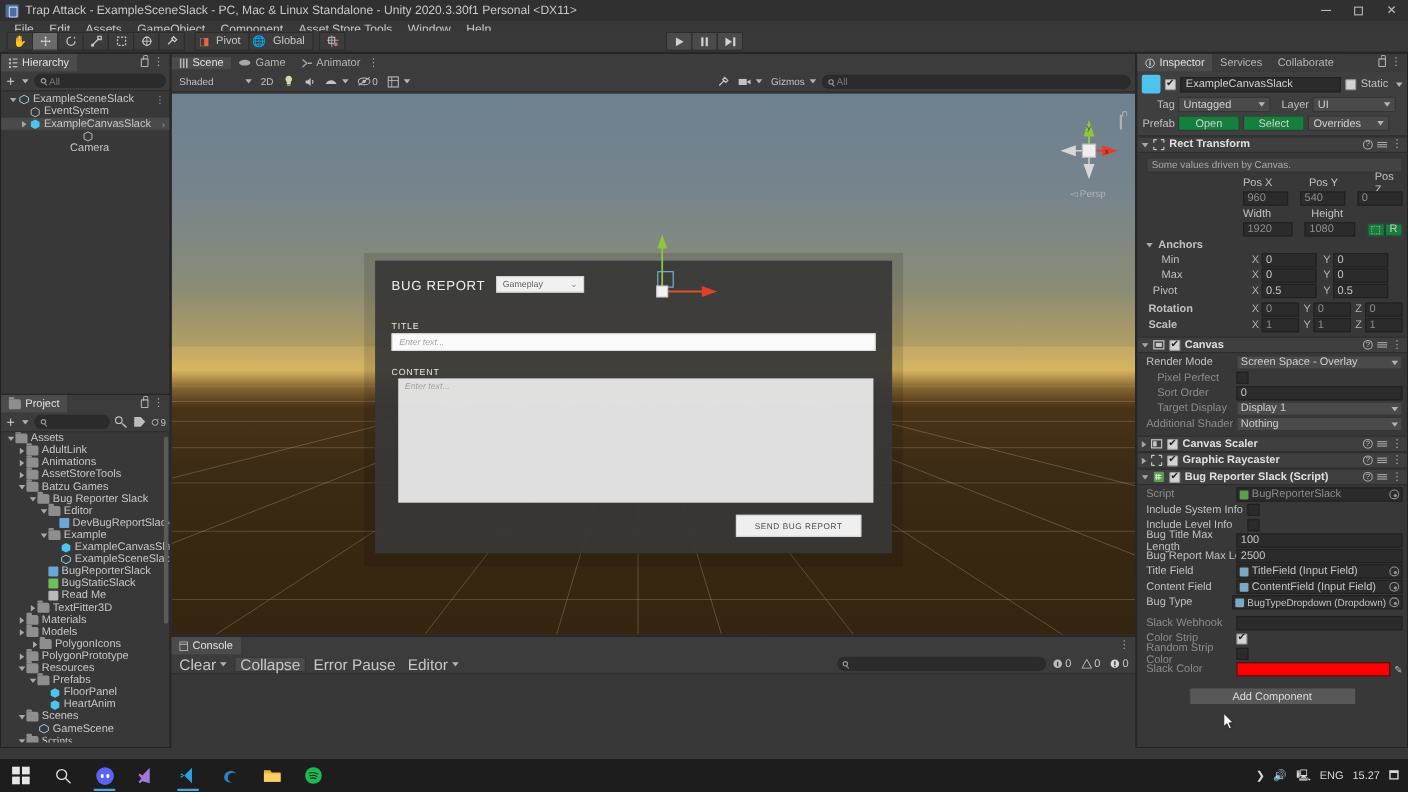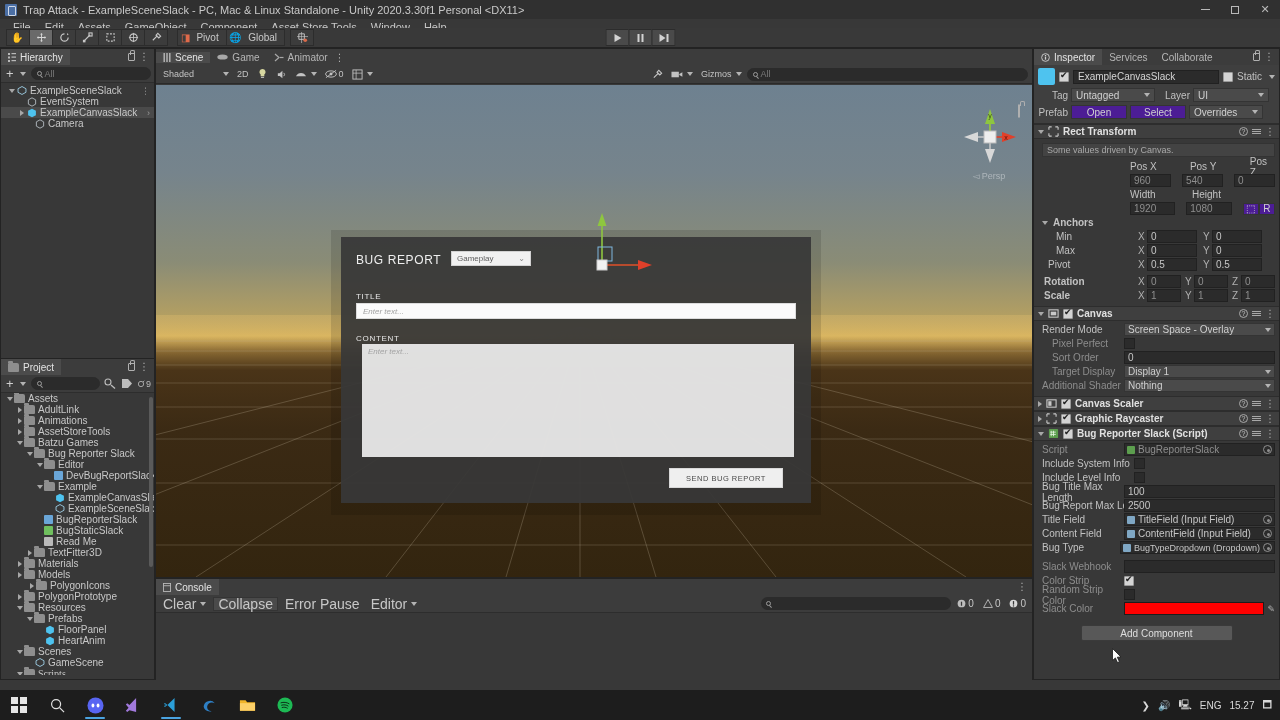--- a/index.html
+++ b/index.html
@@ -205,21 +205,21 @@
   .chk { width: 10px; height: 10px; background: #d4d4d4; border: 1px solid #9a9a9a; border-radius: 1px; position: relative; flex:0 0 auto; }
   .chk.on:after { content: "✔"; position: absolute; left: 0px; top: -3px; font-size: 9px; color: #222; }
   .name-field { flex: 1; height: 14px; background: #2b2b2b; border: 1px solid #212121; color: #d4d4d4; font-size: 10px; padding: 0 4px; display: flex; align-items: center; }
   .static-lab { font-size: 10px; color: #c0c0c0; display: flex; align-items: center; gap: 3px; }
   .ih-row { display: flex; align-items: center; gap: 3px; margin-top: 3px; }
   .ih-lab { font-size: 10px; color: #c0c0c0; text-align: right; }
   .sel-box {
     height: 14px; background: #4a4a4a; border: 1px solid #343434; display: flex;
     align-items: center; padding: 0 4px; color: #d0d0d0; font-size: 10px; justify-content: space-between;
   }
-  .btn-box { height: 14px; background: #4c1d95; border: 1px solid #343434; display: flex; align-items: center; justify-content: center; color: #d0d0d0; font-size: 10px; }
+  .btn-box { height: 14px; background: #15803d; border: 1px solid #343434; display: flex; align-items: center; justify-content: center; color: #d0d0d0; font-size: 10px; }
 
   .comp-head {
     height: 15px; background: #3f3f3f; display: flex; align-items: center; gap: 4px;
     padding: 0 4px; border-top: 1px solid #2d2d2d; border-bottom: 1px solid #2d2d2d;
   }
   .comp-title { font-size: 10px; color: #e0e0e0; font-weight: bold; }
   .comp-right { margin-left: auto; display: flex; align-items: center; gap: 4px; color: #aaa; font-size: 9px; }
   .qm { width: 9px; height: 9px; border: 1px solid #a8a8a8; border-radius: 50%; display: flex; align-items: center; justify-content: center; font-size: 7px; color: #c0c0c0; }
   .slider-ic { display:flex; flex-direction: column; justify-content: center; gap:1px; width: 9px; }
   .slider-ic i { display:block; height:1px; background:#a8a8a8; }
@@ -421,21 +421,21 @@
             <span class="arrow-r"></span>
           </span>
           <span class="ic">
             <svg width="10" height="10" viewBox="0 0 11 11">
               <path d="M5.5 0.7l4.3 2.3v5L5.5 10.3 1.2 8V3z" fill="#4ec3ef"></path>
             </svg>
           </span>
           <span>ExampleCanvasSlack</span>
           <span class="chev-r">›</span>
         </div>
-        <div class="trow" style="padding-left: 24px;">
+        <div class="trow" style="padding-left: 12px; flex-direction: column;">
           <span class="tw"></span>
           <span class="ic">
             <svg width="10" height="10" viewBox="0 0 11 11">
               <path d="M5.5 0.9l4 2.2v4.8l-4 2.2-4-2.2V3.1z" fill="none" stroke="#b4bcc1" stroke-width="1"></path>
             </svg>
           </span>
           <span>Camera</span>
         </div>
       </div>
   </div>

